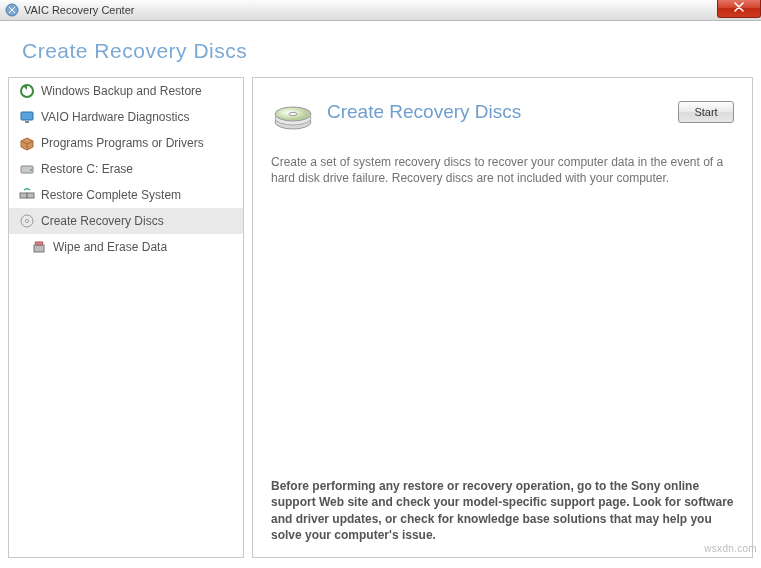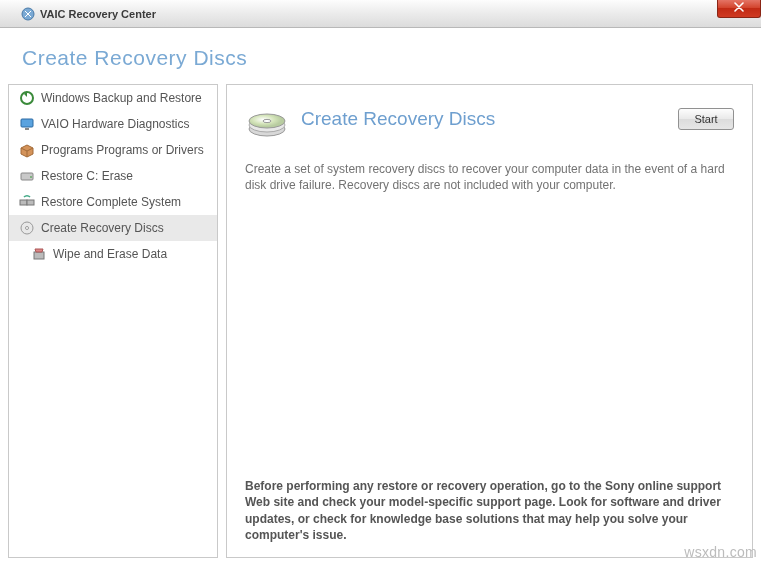--- a/index.html
+++ b/index.html
@@ -12,28 +12,27 @@
       overflow: hidden;
     }
     .window {
       width: 100%;
       height: 100%;
       background: #fff;
       display: flex;
       flex-direction: column;
     }
     .titlebar {
-      height: 28px;
+      height: 21px;
       background: linear-gradient(to bottom, #fdfdfd 0%, #ebebeb 50%, #dcdcdc 100%);
       border-bottom: 1px solid #b8b8b8;
       display: flex;
       align-items: center;
-      padding-left: 20px;
+      padding-left: 4px;
       position: relative;
-      font-weight: bold;
     }
     .titlebar-icon {
       width: 16px;
       height: 16px;
       margin-right: 4px;
       display:inline-block;
     }
     .titlebar-text {
       font-size: 11px;
       color: #3a3a3a;
@@ -64,21 +63,21 @@
       color: #7aa9d4;
       letter-spacing: 0.5px;
     }
     .body-area {
       flex: 1;
       display: flex;
       padding: 0 8px 10px 8px;
       gap: 8px;
     }
     .sidebar {
-      width: 210px;
+      width: 236px;
       border: 1px solid #c9c9c9;
       background: #fff;
       display: flex;
       flex-direction: column;
     }
     .sidebar-item {
       display: flex;
       align-items: center;
       padding: 5px 6px 5px 10px;
       font-size: 12px;
@@ -141,22 +140,22 @@
       font-size: 12px;
       color: #555;
       line-height: 1.35;
       margin-top: auto;
       padding-bottom: 2px;
       font-weight: bold;
     }
     .watermark {
       position: absolute;
       right: 4px;
-      bottom: 8px;
-      font-size: 14px;
+      bottom: 14px;
+      font-size: 10px;
       color: #bcbcbc;
       letter-spacing: 0.3px;
     }
   </style>
 </head>
 <body>
 
 <div class="window">
 
   <div class="titlebar">

